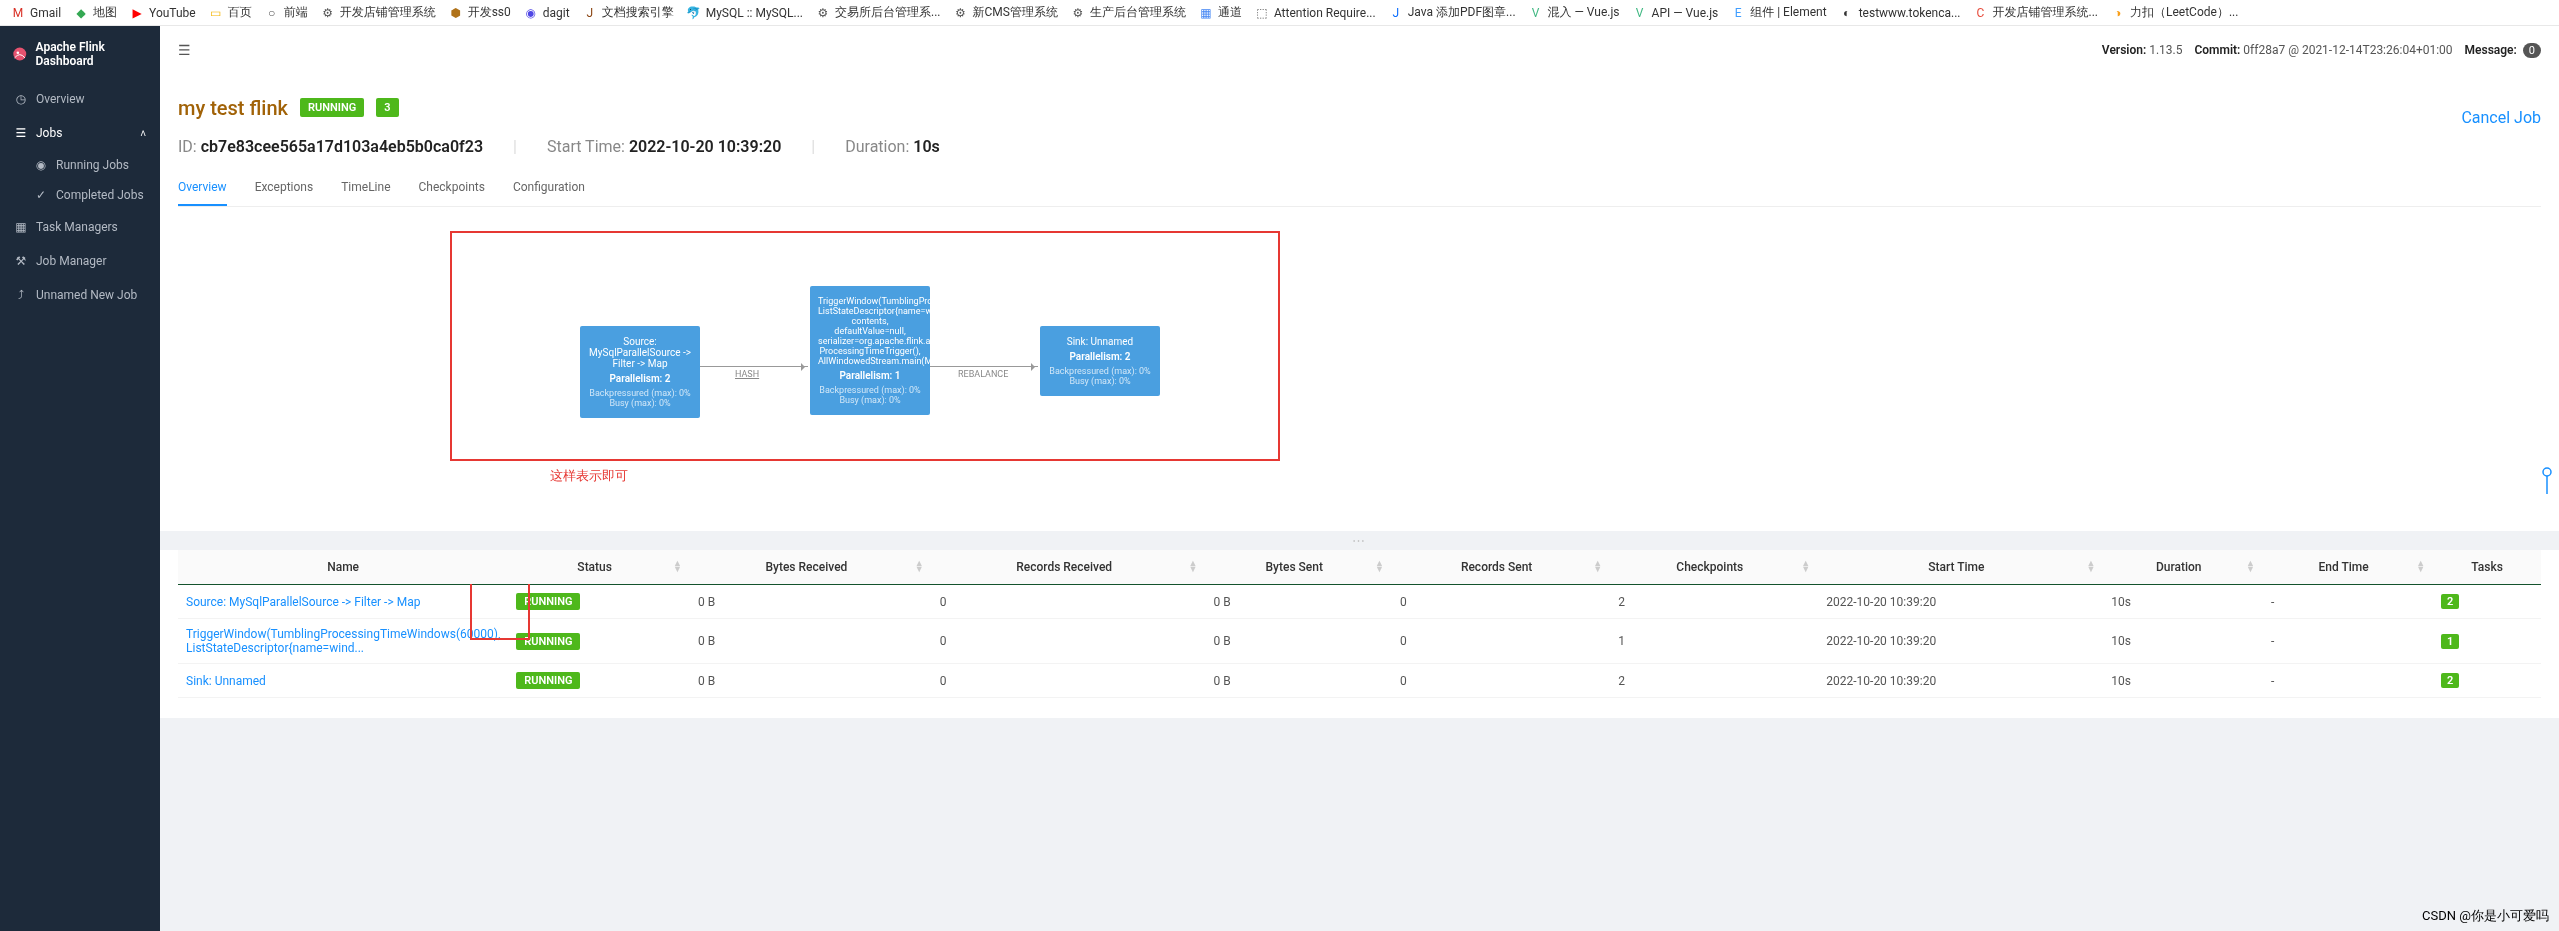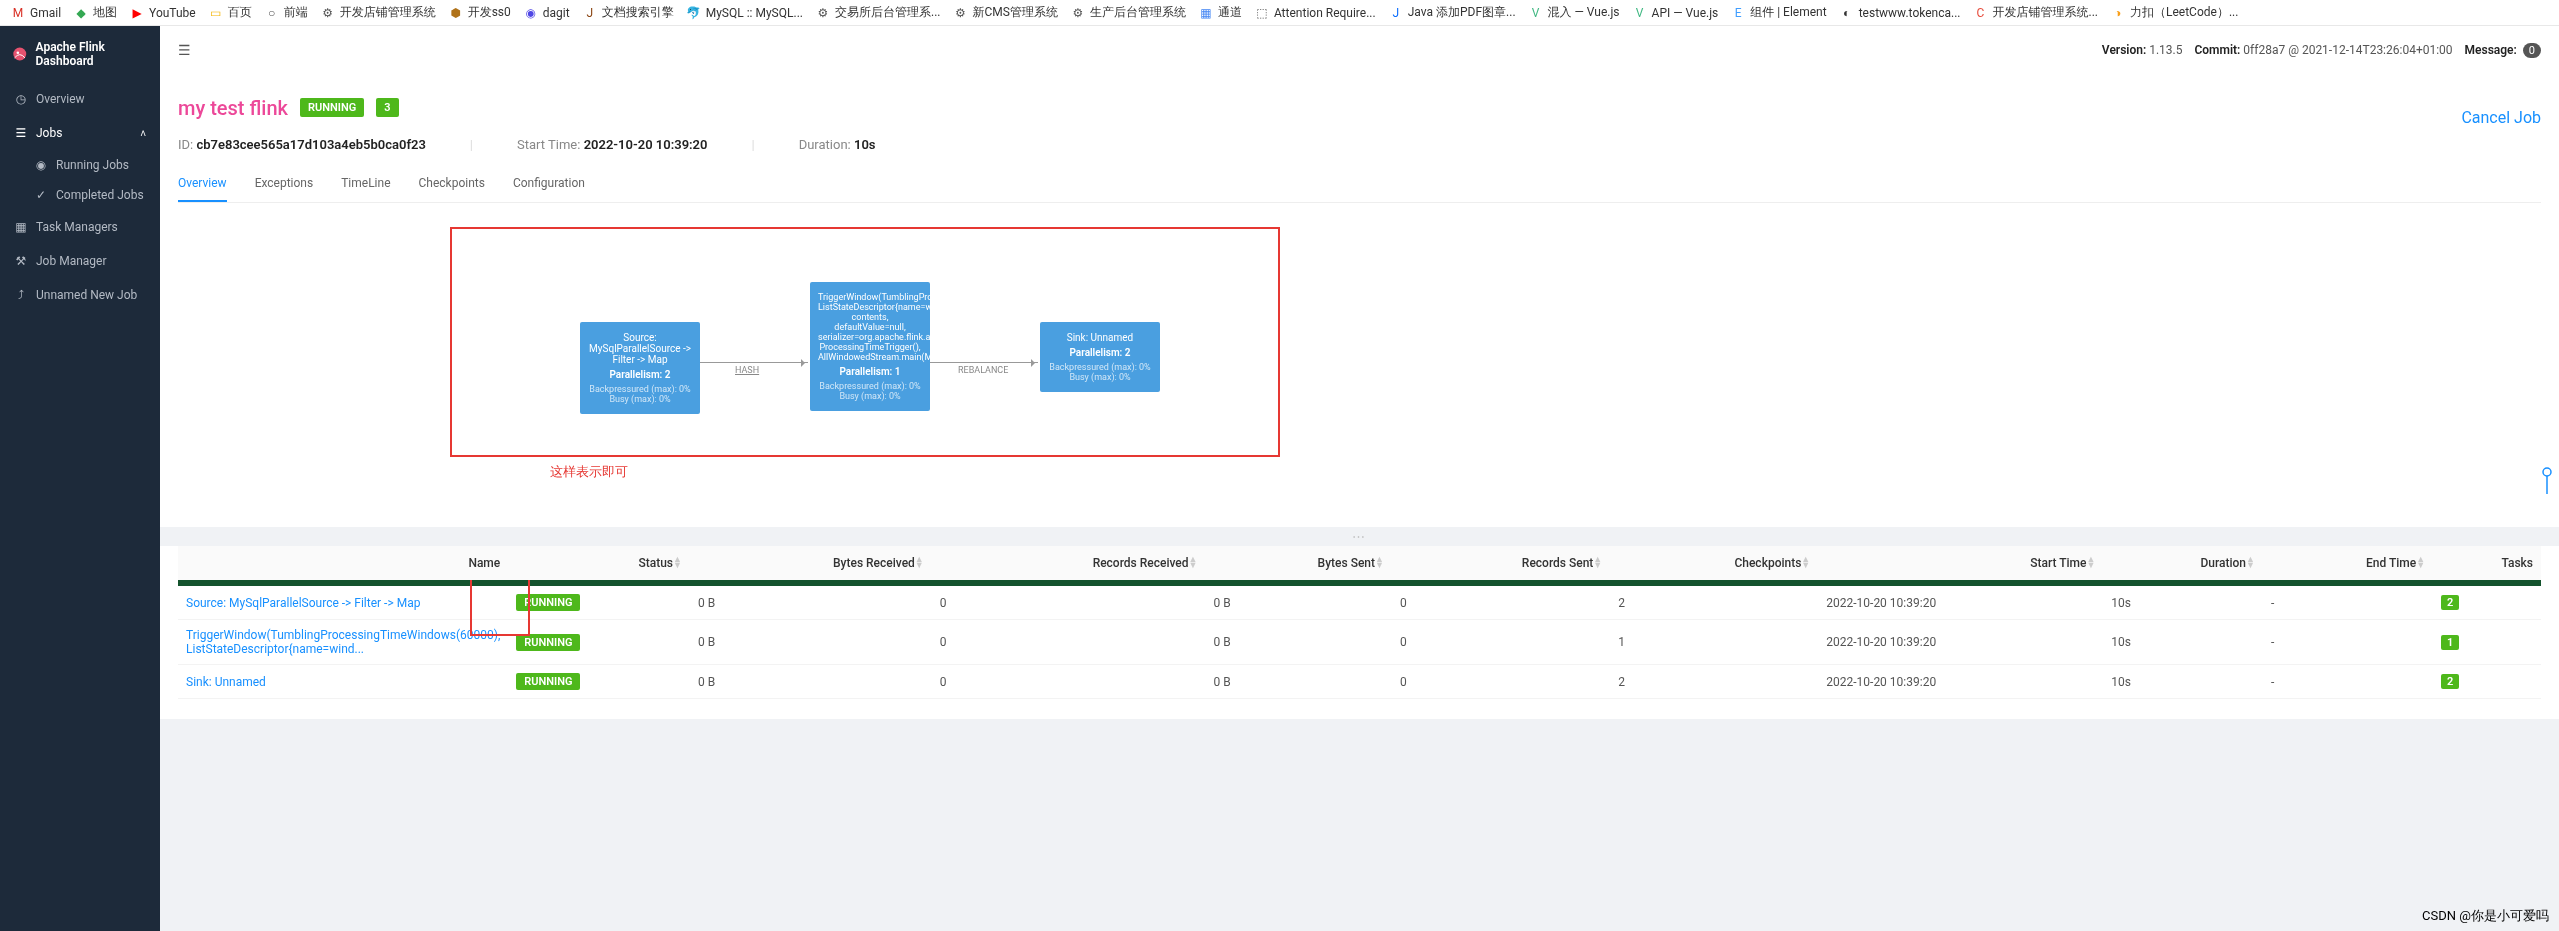--- a/index.html
+++ b/index.html
@@ -25,25 +25,25 @@
 .main { flex: 1; display: flex; flex-direction: column; background: #f0f2f5; overflow: auto; }
 .topbar { height: 48px; background: #fff; display: flex; align-items: center; padding: 0 18px; font-size: 12px; color: #555; }
 .hamburger { font-size: 14px; margin-right: 20px; cursor: pointer; }
 .topbar .spacer { flex: 1; }
 .topbar .meta { color: #555; }
 .topbar .meta b { font-weight: 600; color: #222; }
 .msg-badge { background: #555; color: #fff; border-radius: 8px; padding: 1px 6px; margin-left: 6px; font-size: 11px; }
 
 .content { background: #fff; margin: 0; padding: 14px 18px 4px 18px; }
 .job-head { display: flex; align-items: center; gap: 12px; }
-.job-title { font-size: 20px; font-weight: 500; color: #ec4899; }
+.job-title { font-size: 20px; font-weight: 500; color: #a16207; }
 .badge-running { background: #4eb81b; color: #fff; font-size: 11px; padding: 3px 8px; border-radius: 2px; font-weight: 600; }
 .badge-count { background: #4eb81b; color: #fff; font-size: 11px; padding: 3px 8px; border-radius: 2px; font-weight: 600; }
 .cancel-job { margin-left: auto; color: #1890ff; font-size: 16px; cursor: pointer; margin-top: 20px; }
-.job-meta { display: flex; gap: 44px; margin-top: 10px; font-size: 13px; color: #888; }
+.job-meta { display: flex; gap: 30px; margin-top: 10px; font-size: 16px; color: #888; }
 .job-meta span.val { color: #222; font-weight: 600; }
 .sep { color: #ddd; }
 
 .tabs { display: flex; gap: 28px; margin-top: 14px; border-bottom: 1px solid #eee; }
 .tab { padding: 10px 0; font-size: 12px; color: #666; cursor: pointer; border-bottom: 2px solid transparent; }
 .tab.active { color: #1890ff; border-bottom-color: #1890ff; }
 
 .graph-wrap { background: #fff; padding: 30px 20px 10px; position: relative; }
 .annot-box { position: absolute; border: 2px solid #e63833; pointer-events: none; }
 .annot-text { position: absolute; color: #e63833; font-size: 13px; }
@@ -54,21 +54,21 @@
 .node .par { font-weight: 600; margin-top: 4px; }
 .node .metrics { color: rgba(255,255,255,0.75); font-size: 9px; margin-top: 4px; }
 .edge { position: absolute; height: 1px; background: #999; }
 .edge::after { content: ''; position: absolute; right: -1px; top: -3px; border: 4px solid transparent; border-left-color: #999; }
 .edge-label { position: absolute; font-size: 9px; color: #888; }
 
 .divider-dots { text-align: center; color: #bbb; font-size: 13px; padding: 2px; letter-spacing: 2px; }
 
 .table-wrap { background: #fff; padding: 0 18px 20px; position: relative; }
 table { width: 100%; border-collapse: collapse; font-size: 12px; }
-th { text-align: right; font-weight: 500; color: #333; padding: 10px 8px; border-bottom: 6px solid #14532d; background: #fafafa; position: relative; }
+th { text-align: center; font-weight: 500; color: #333; padding: 10px 8px; border-bottom: 1px solid #14532d; background: #fafafa; position: relative; }
 th .sort { float: right; color: #ccc; font-size: 9px; line-height: 0.7; }
 td { padding: 8px 8px; border-bottom: 1px solid #f3f3f3; color: #555; }
 td a { color: #1890ff; text-decoration: none; }
 .status-pill { background: #4eb81b; color: #fff; padding: 2px 8px; font-size: 11px; font-weight: 600; border-radius: 2px; display: inline-block; }
 .task-badge { background: #4eb81b; color: #fff; padding: 1px 6px; font-size: 11px; font-weight: 600; border-radius: 2px; display: inline-block; }
 
 .watermark { position: fixed; right: 10px; bottom: 6px; color: #000000; font-size: 13px; }
 .side-handle { position: fixed; right: 6px; top: 50%; width: 12px; height: 30px; display:flex; align-items:center; justify-content:center; }
 .side-handle svg { stroke:#1890ff; }
 </style>

